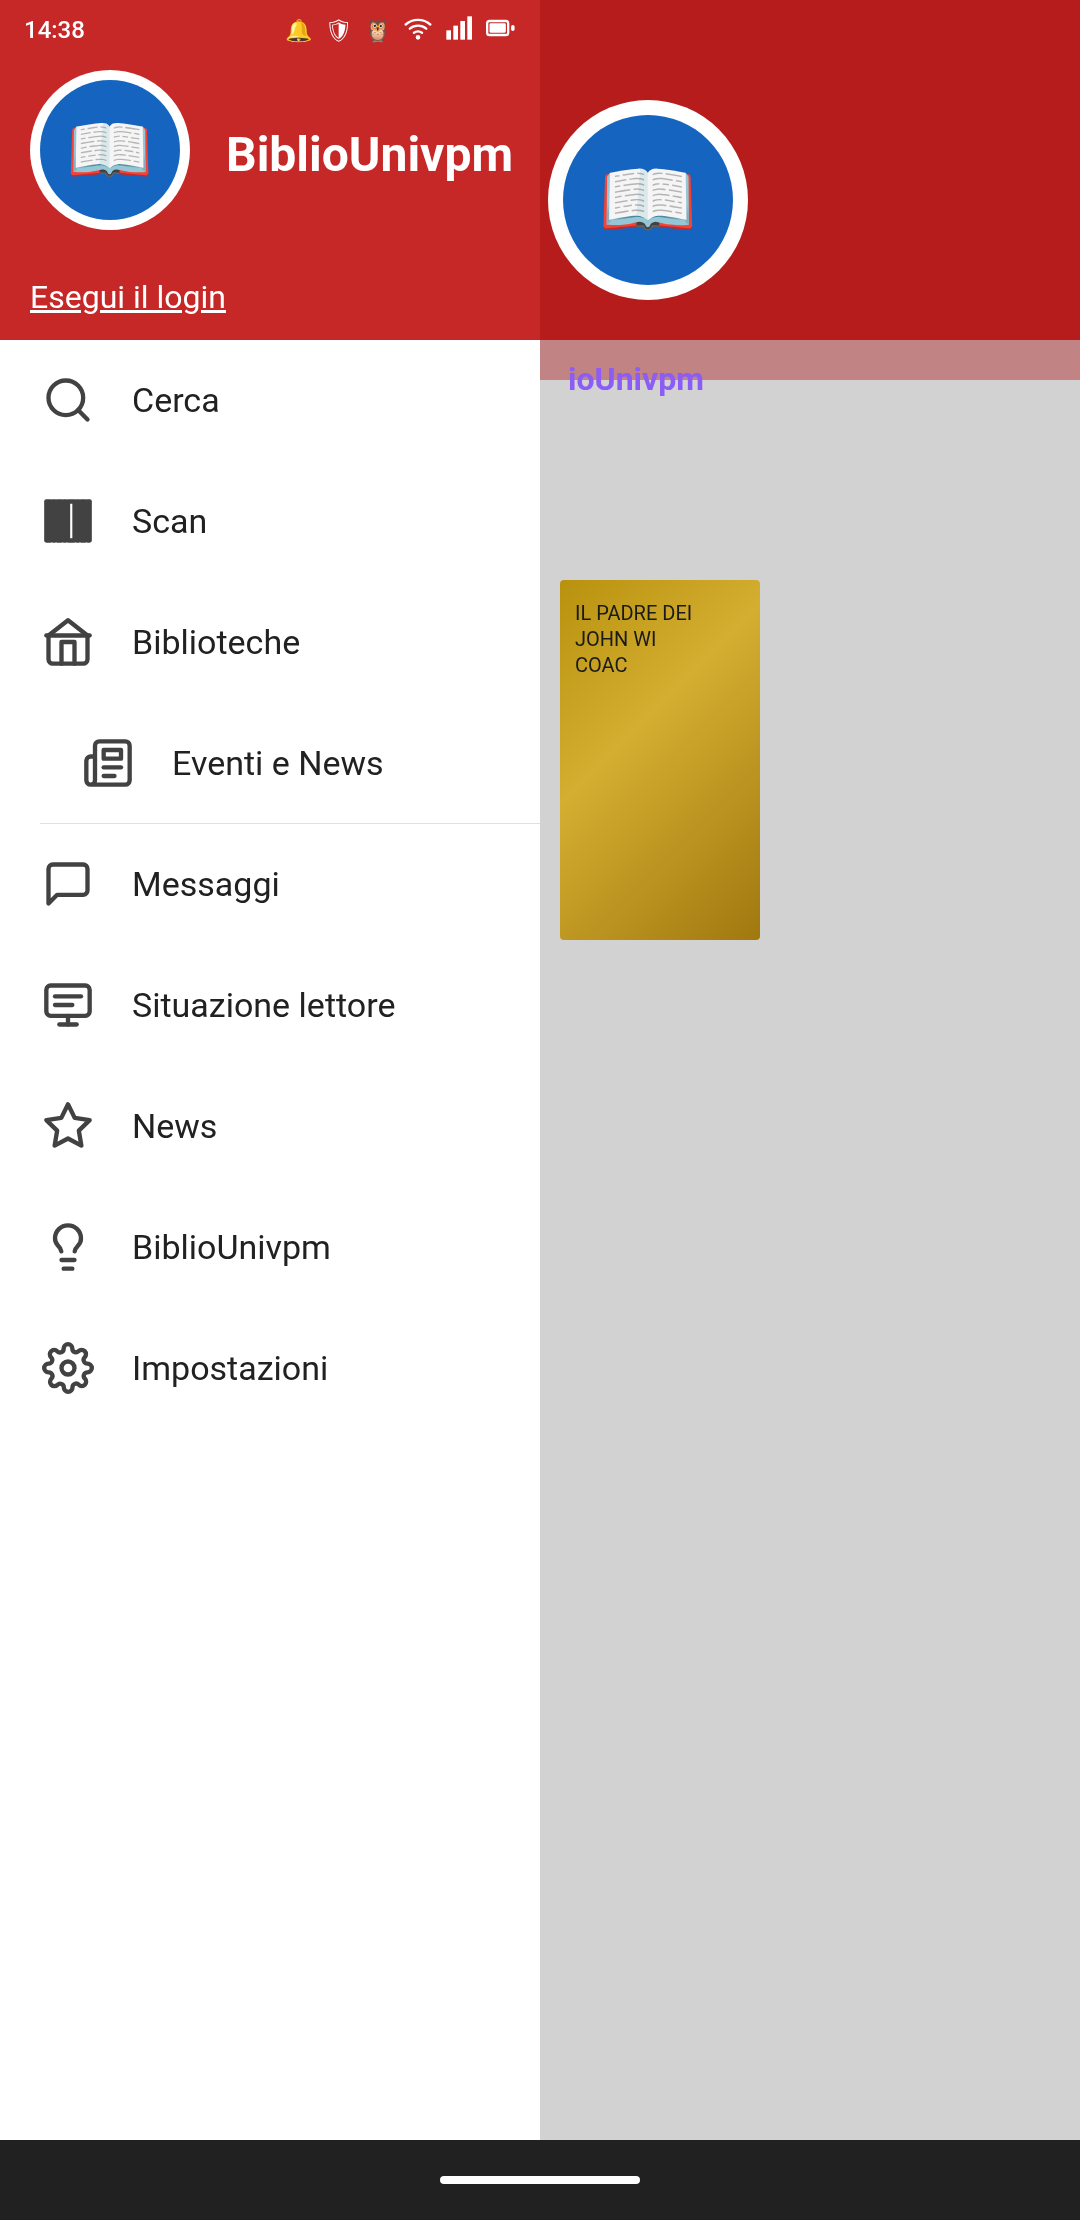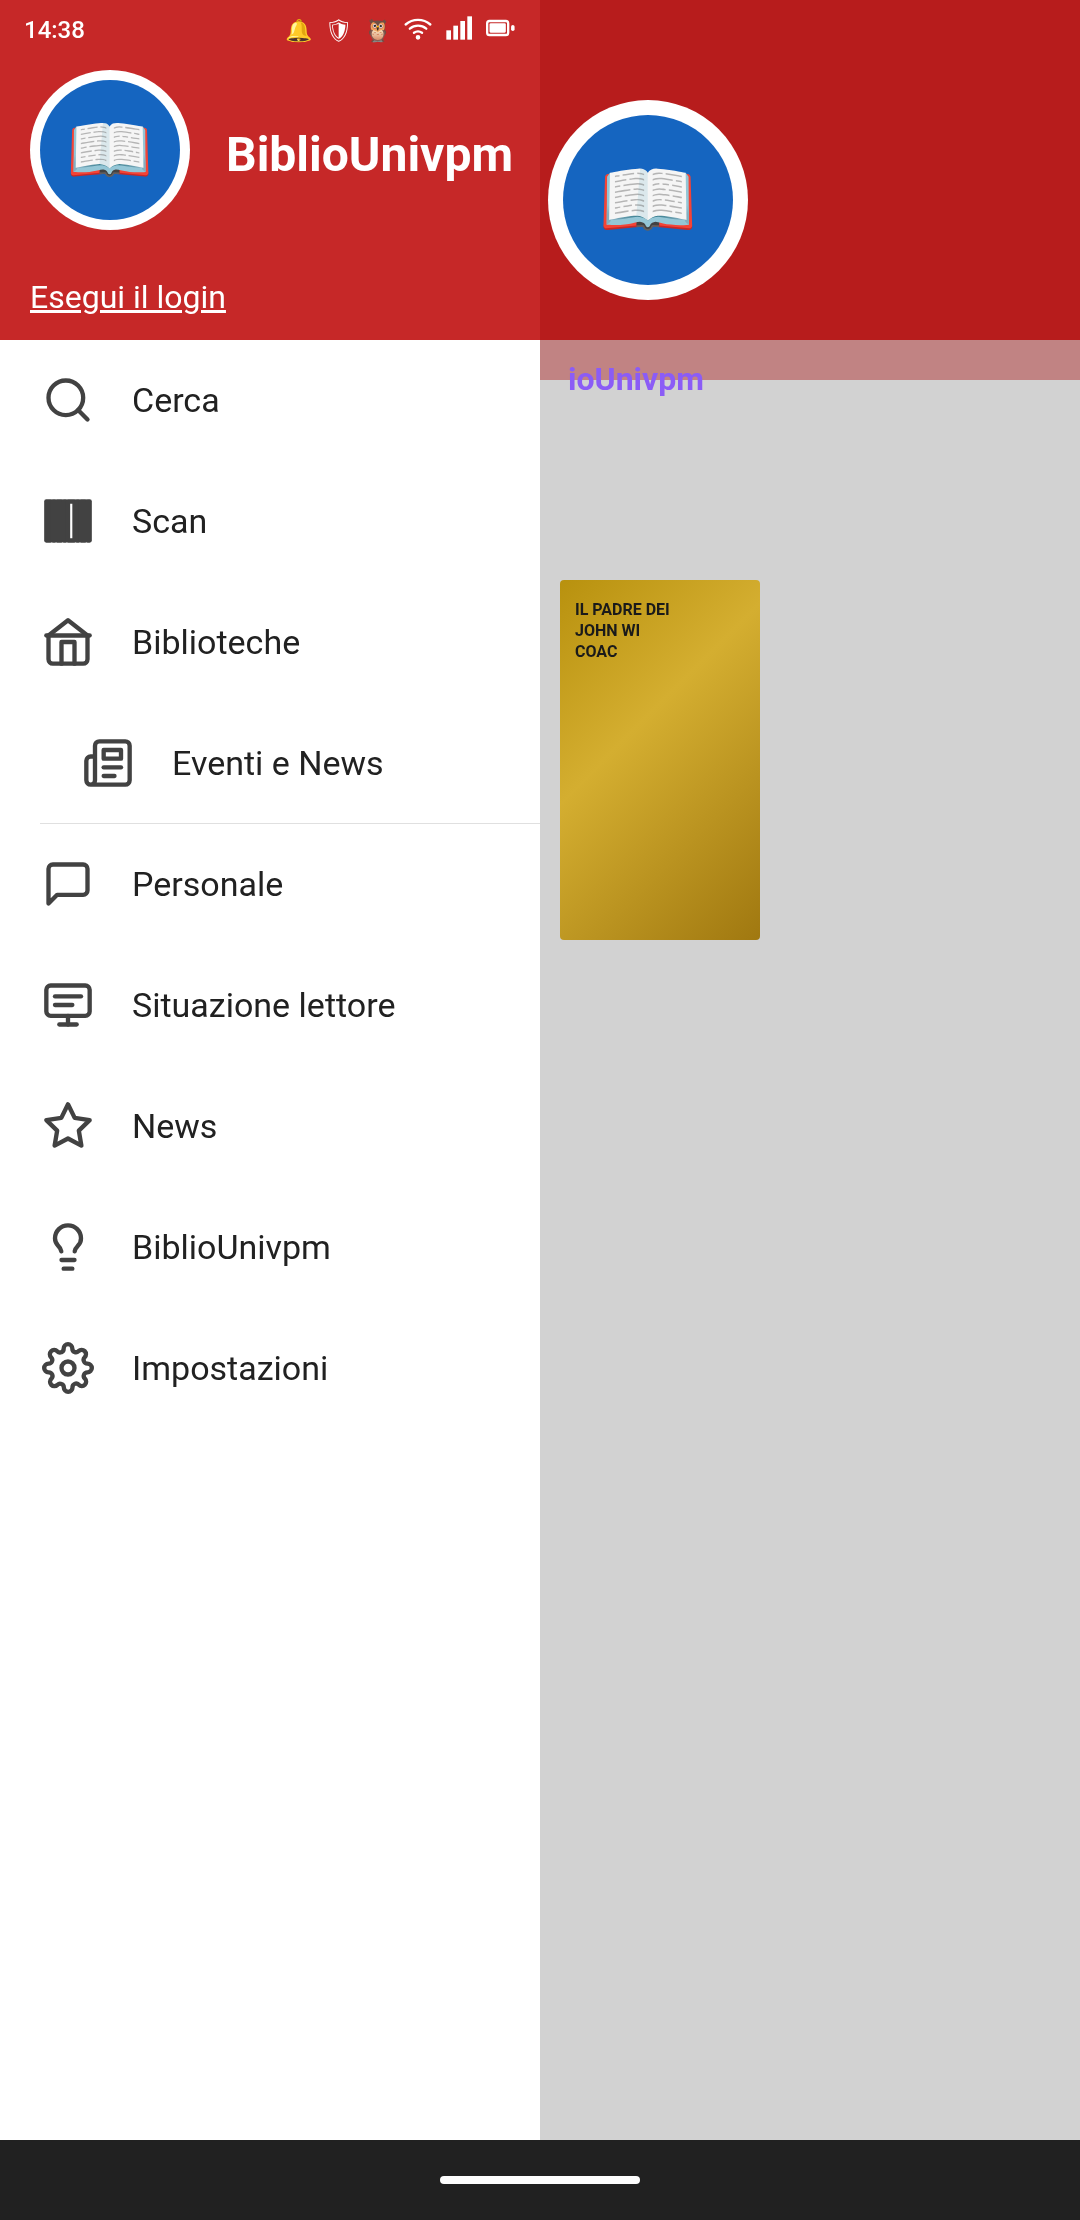--- a/index.html
+++ b/index.html
@@ -55,22 +55,22 @@
     .book-image-inner {
       width: 100%;
       height: 100%;
       background: linear-gradient(135deg, #b8910e 0%, #d4ae30 40%, #a07810 100%);
       display: flex;
       flex-direction: column;
       padding: 20px 15px;
     }
 
     .book-title-text {
-      font-size: 16px;
-      font-weight: bold;
+      font-size: 20px;
+      font-weight: normal;
       color: #1a1a1a;
       line-height: 1.3;
     }
 
     
     .status-bar {
       position: absolute;
       top: 0;
       left: 0;
       width: 540px;
@@ -407,21 +407,21 @@
     <span class="menu-item-label">Eventi e News</span>
   </div>
 
 
   <div class="menu-item">
     <div class="menu-item-icon">
       <svg viewBox="0 0 24 24">
         <path d="M21 15a2 2 0 0 1-2 2H7l-4 4V5a2 2 0 0 1 2-2h14a2 2 0 0 1 2 2z"></path>
       </svg>
     </div>
-    <span class="menu-item-label">Personale</span>
+    <span class="menu-item-label">Messaggi</span>
   </div>
 
   <div class="menu-item">
     <div class="menu-item-icon">
       <svg viewBox="0 0 24 24">
         <rect x="2" y="3" width="20" height="14" rx="2" ry="2"></rect>
         <line x1="8" y1="21" x2="16" y2="21"></line>
         <line x1="12" y1="17" x2="12" y2="21"></line>
         <line x1="6" y1="8" x2="18" y2="8"></line>
         <line x1="6" y1="12" x2="14" y2="12"></line>

